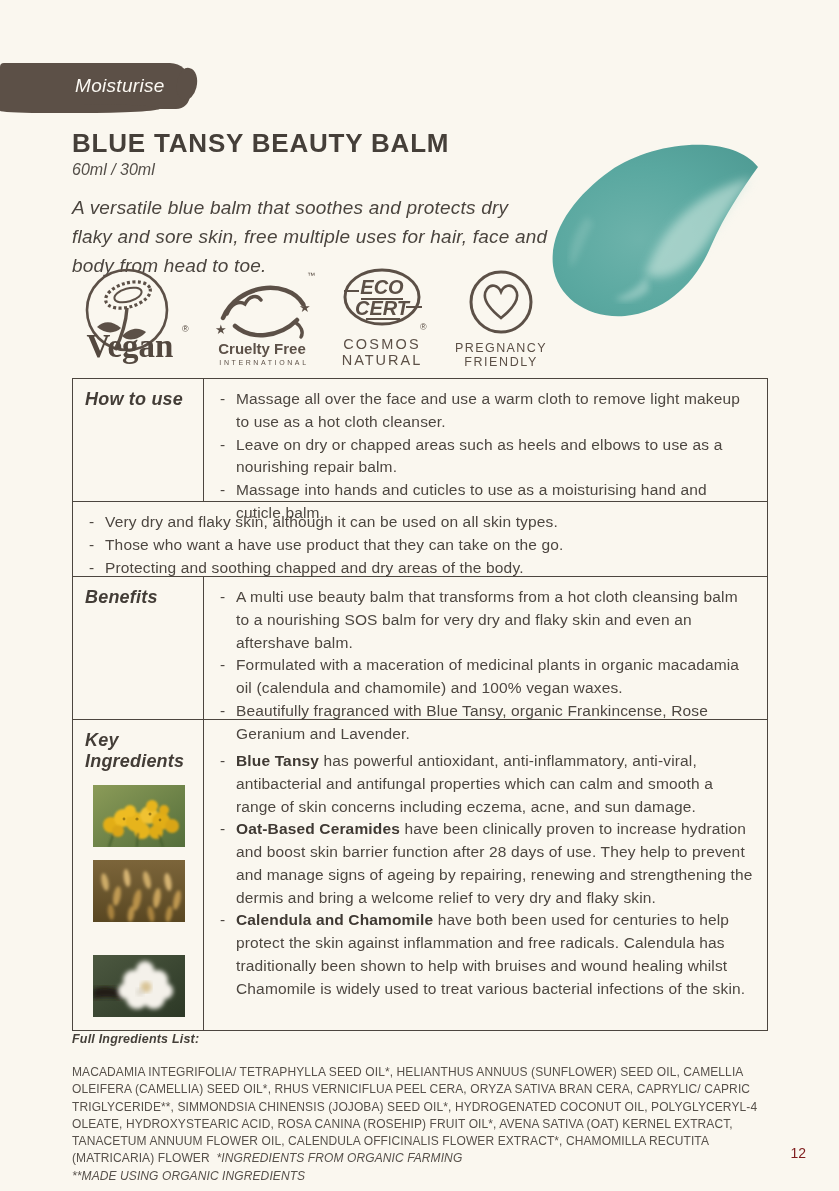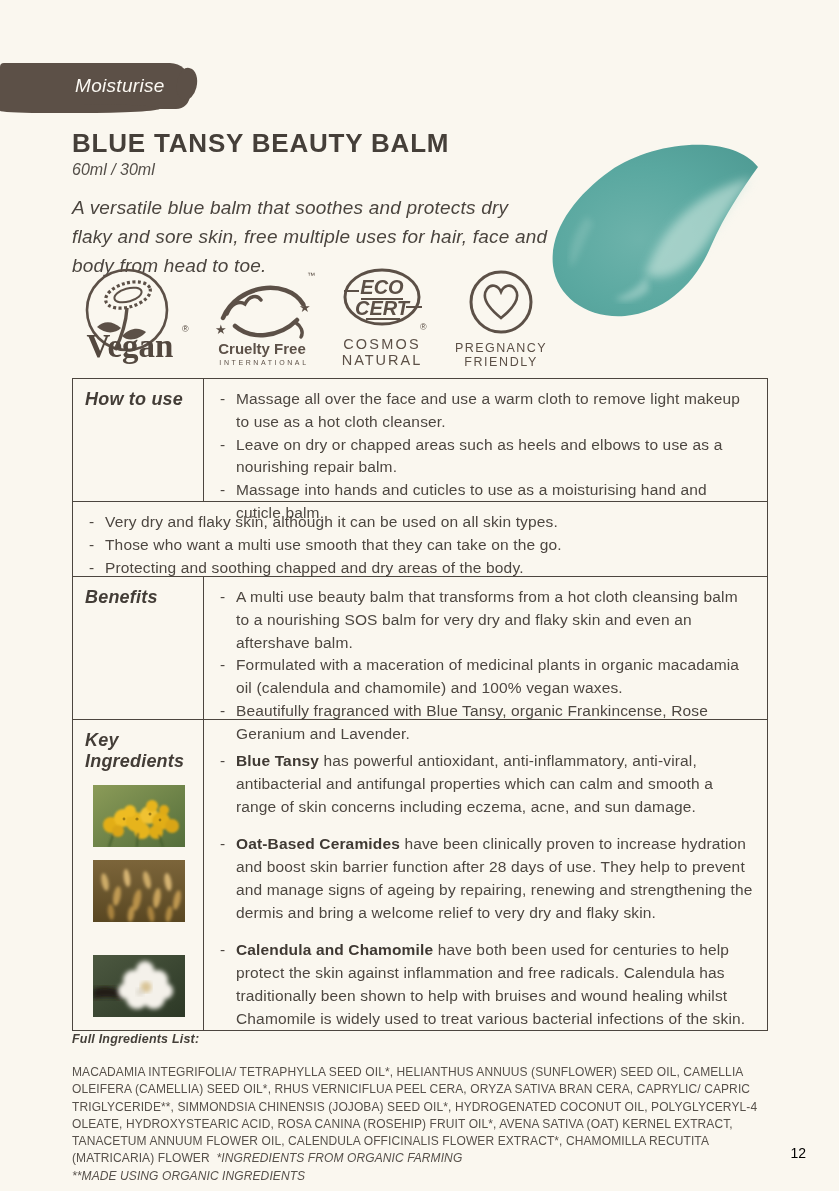--- a/index.html
+++ b/index.html
@@ -87,21 +87,21 @@
 
   ul.bullets { list-style:none; }
   ul.bullets li {
     position:relative; padding-left:20px;
     font-size:15.5px; line-height:1.47; color:#4d4741; letter-spacing:.15px;
   }
   ul.bullets li::before {
     content:"-"; position:absolute; left:4px; top:0;
   }
   ul.bullets.spaced { padding-top:21px; }
-  ul.bullets.spaced li + li { margin-top:15px; }
+  ul.bullets.spaced li + li { }
   ul.bullets b { color:#3f3933; }
 
   .ingredient-photo { display:block; width:92px; height:62px; margin-left:8px; }
   .photo-1 { margin-top:13px; }
   .photo-2 { margin-top:13px; }
   .photo-3 { margin-top:33px; }
 
   
   .full-ingredients {
     position:absolute; left:72px; top:1032px; width:712px;
@@ -109,21 +109,21 @@
   .full-ingredients-title {
     font-weight:bold; font-style:italic; font-size:12.5px; color:#45403a;
     letter-spacing:.2px; display:block; margin-bottom:18px;
   }
   .full-ingredients-body {
     font-size:12px; line-height:1.44; color:#57514b; letter-spacing:.1px;
   }
   .organic-note { font-style:italic; }
   .page-number {
     position:absolute; right:33px; top:1145px;
-    font-size:14px; color:#000000;
+    font-size:14px; color:#7f1d1d;
   }
 </style>
 </head>
 <body>
 
 <div class="page">
 
   <div class="brush-badge">
     <span>Moisturise</span>
   </div>
@@ -223,21 +223,21 @@
           <li>Leave on dry or chapped areas such as heels and elbows to use as a nourishing repair balm.</li>
           <li>Massage into hands and cuticles to use as a moisturising hand and cuticle balm.</li>
         </ul>
       </div>
     </div>
 
     <div class="info-row row-suit">
       <div class="info-content-cell">
         <ul class="bullets">
           <li>Very dry and flaky skin, although it can be used on all skin types.</li>
-          <li>Those who want a multi use smooth that they can take on the go.</li>
+          <li>Those who want a have use product that they can take on the go.</li>
           <li>Protecting and soothing chapped and dry areas of the body.</li>
         </ul>
       </div>
     </div>
 
     <div class="info-row row-bene">
       <div class="info-label-cell">
         <span class="info-label">Benefits</span>
       </div>
       <div class="info-content-cell">

